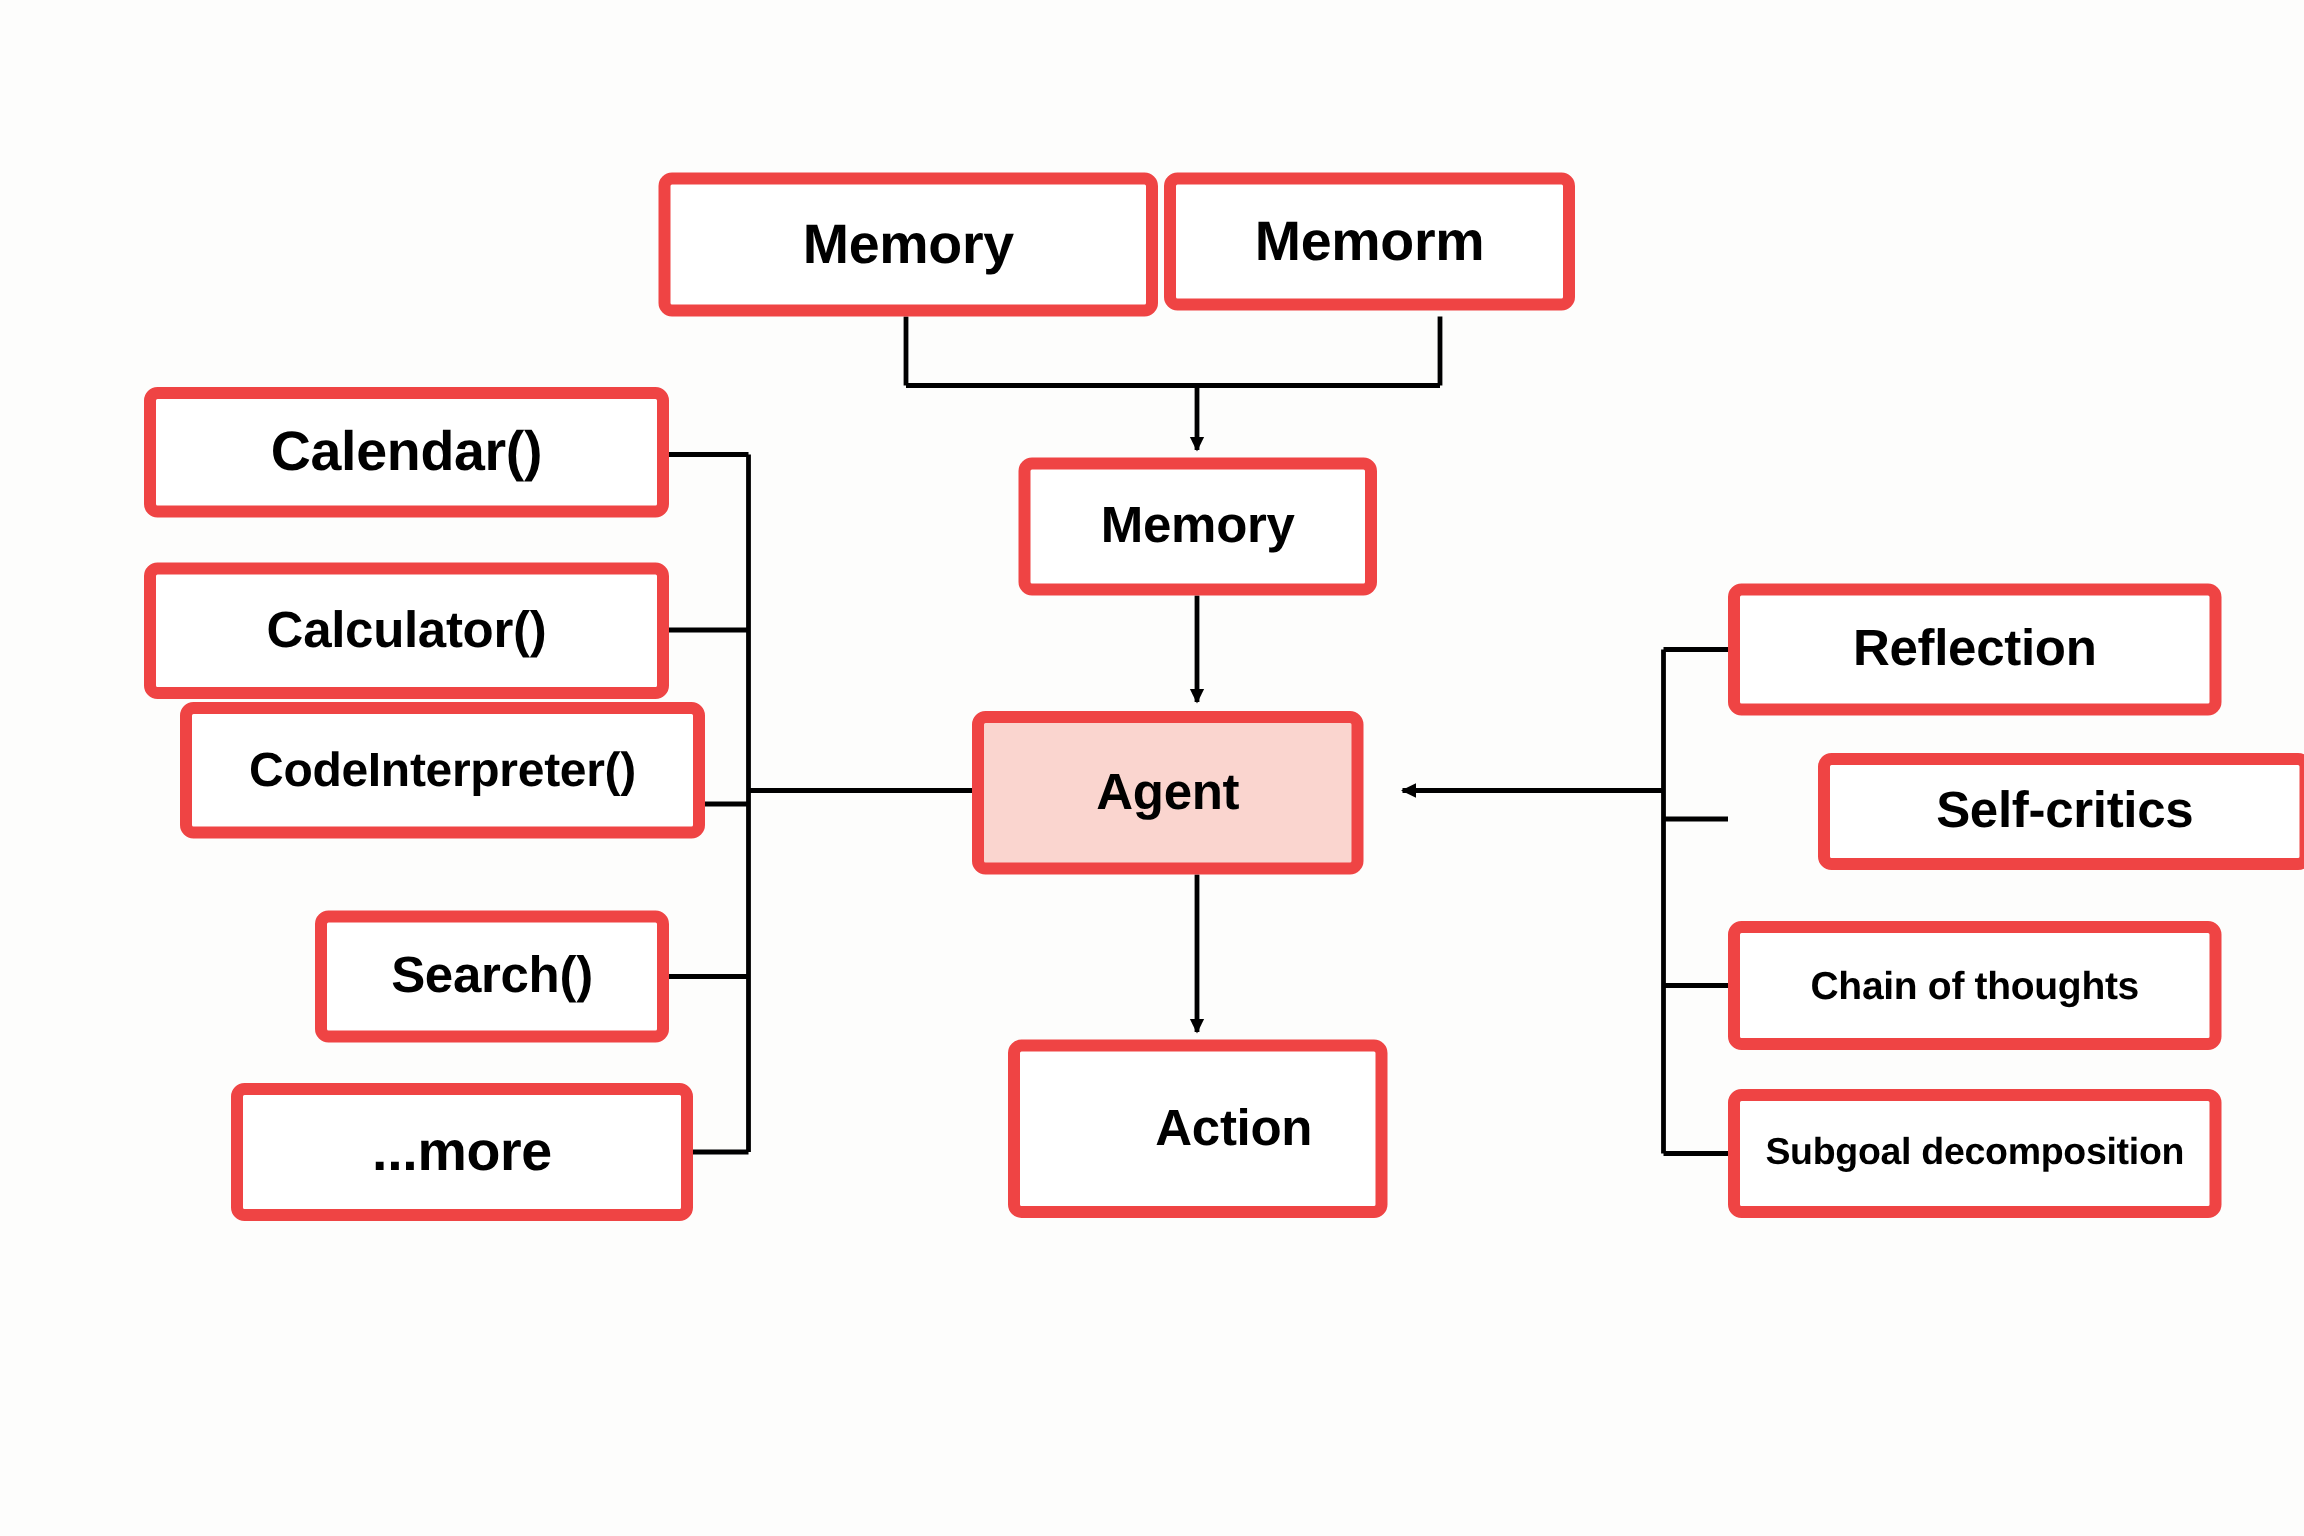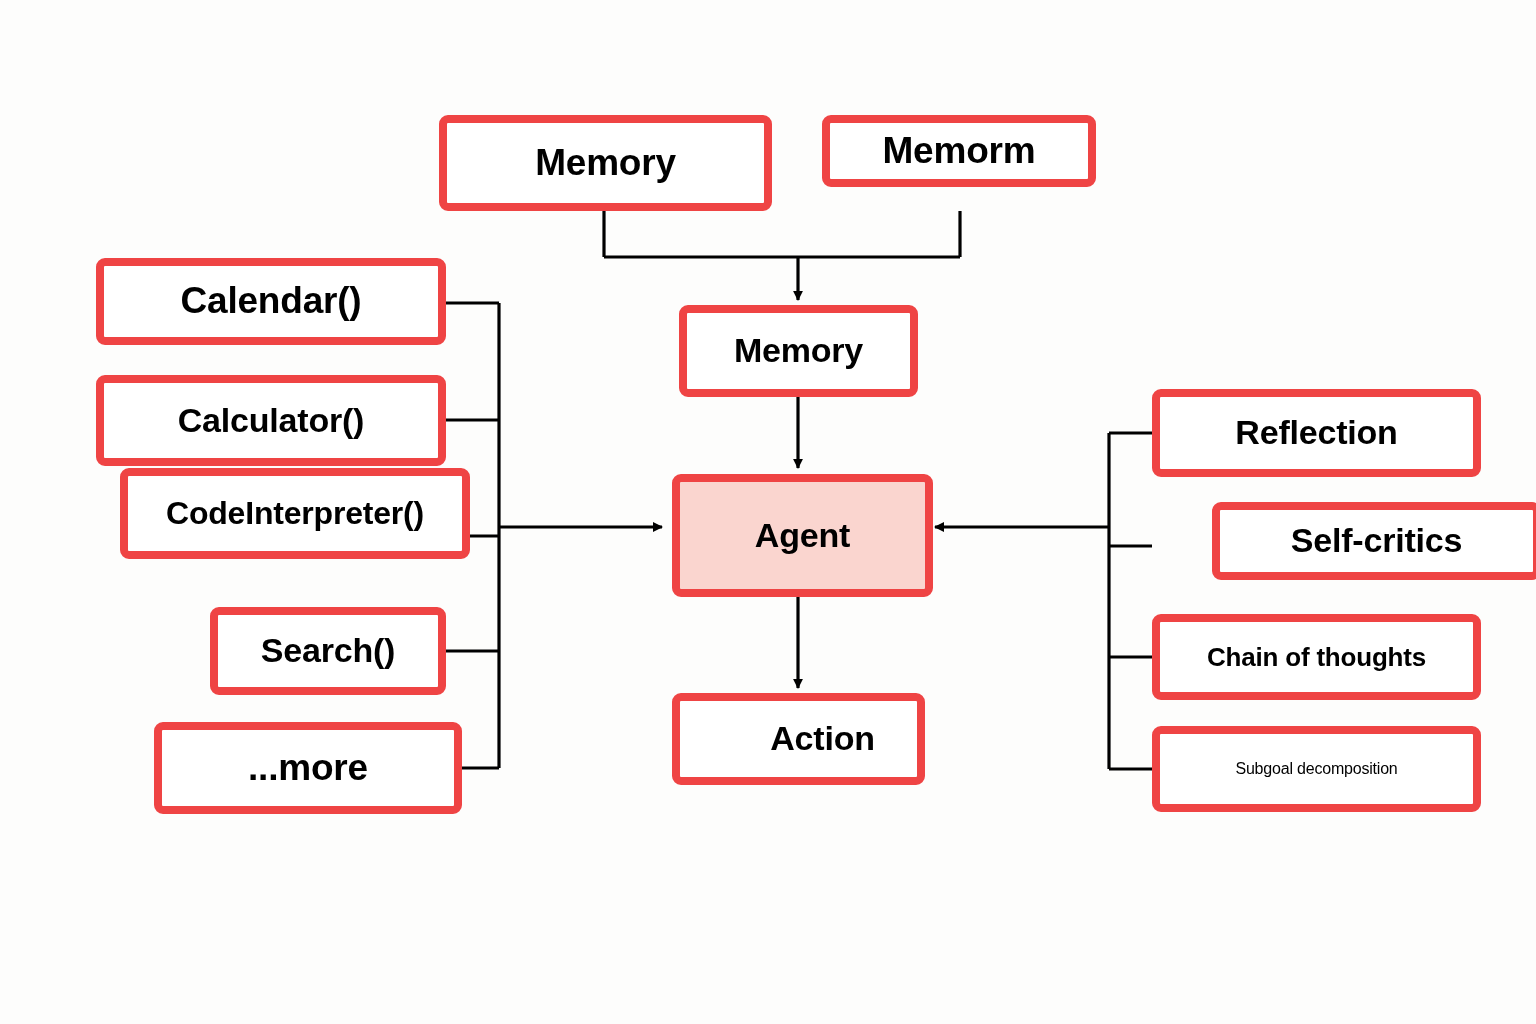--- a/index.html
+++ b/index.html
@@ -47,42 +47,42 @@
   .node.accent {
     background: #fad5cf;
   }
   .lbl {
     display: block;
     padding: 0 8px;
     white-space: nowrap;
   }
   
   #n-memory-top     { left: 439px;  top: 115px; width: 333px; height: 96px;  }
-  #n-memorm-top     { left: 822px;  top: 115px; width: 274px; height: 72px;  }
+  #n-memorm-top     { left: 776px;  top: 115px; width: 274px; height: 92px;  }
   #n-memory-center  { left: 679px;  top: 305px; width: 239px; height: 92px;  }
-  #n-agent          { left: 672px;  top: 474px; width: 261px; height: 123px; }
-  #n-action         { left: 672px;  top: 693px; width: 253px; height: 92px; padding-left: 48px; }
+  #n-agent          { left: 648px;  top: 474px; width: 261px; height: 109px; }
+  #n-action         { left: 672px;  top: 693px; width: 253px; height: 119px; padding-left: 48px; }
 
   #n-tool-0 { left: 96px;  top: 258px; width: 350px; height: 87px;  }
   #n-tool-1 { left: 96px;  top: 375px; width: 350px; height: 91px;  }
   #n-tool-2 { left: 96px;  top: 468px; width: 350px; height: 91px; margin-left: 24px;  }
   #n-tool-3 { left: 210px; top: 607px; width: 236px; height: 88px;  }
   #n-tool-4 { left: 154px; top: 722px; width: 308px; height: 92px;  }
 
   #n-plan-0 { left: 1152px; top: 389px; width: 329px; height: 88px; }
   #n-plan-1 { left: 1212px; top: 502px; width: 329px; height: 78px; }
   #n-plan-2 { left: 1152px; top: 614px; width: 329px; height: 86px; }
   #n-plan-3 { left: 1152px; top: 726px; width: 329px; height: 86px; }
 
   
   .fs-xl  { font-size: 37px; font-weight: 700; }
   .fs-lg  { font-size: 34px; font-weight: 700; }
   .fs-md  { font-size: 32px; font-weight: 600; }
   .fs-sm  { font-size: 26px; font-weight: 600; }
-  .fs-xs  { font-size: 16px; font-weight: 400; }
+  .fs-xs  { font-size: 25px; font-weight: 700; }
 </style>
 </head>
 <body>
 
 <div id="canvas">
 
   <svg class="wires" viewBox="0 0 1536 1024" xmlns="http://www.w3.org/2000/svg">
     <defs>
       <marker id="arrowR" markerWidth="11" markerHeight="11" refX="9" refY="5.5" orient="auto" markerUnits="userSpaceOnUse">
         <path d="M0,0.6 L10,5.5 L0,10.4 z" fill="#000000"></path>

